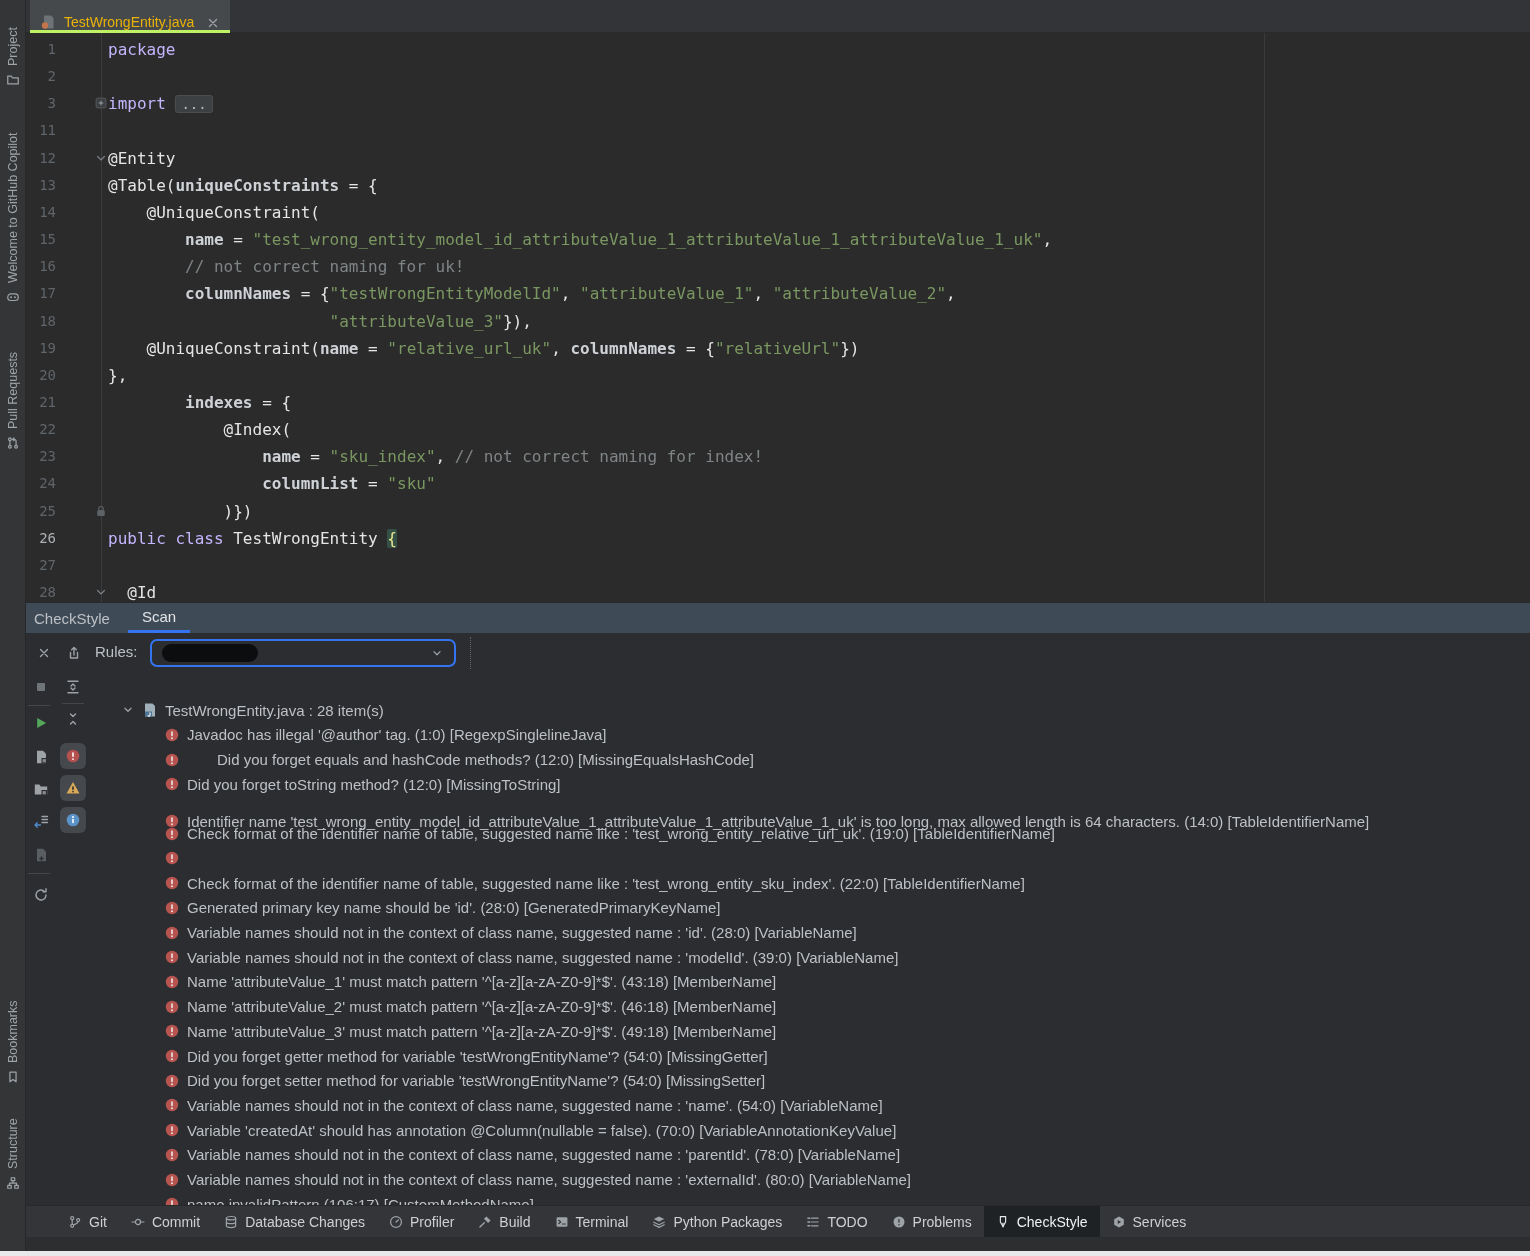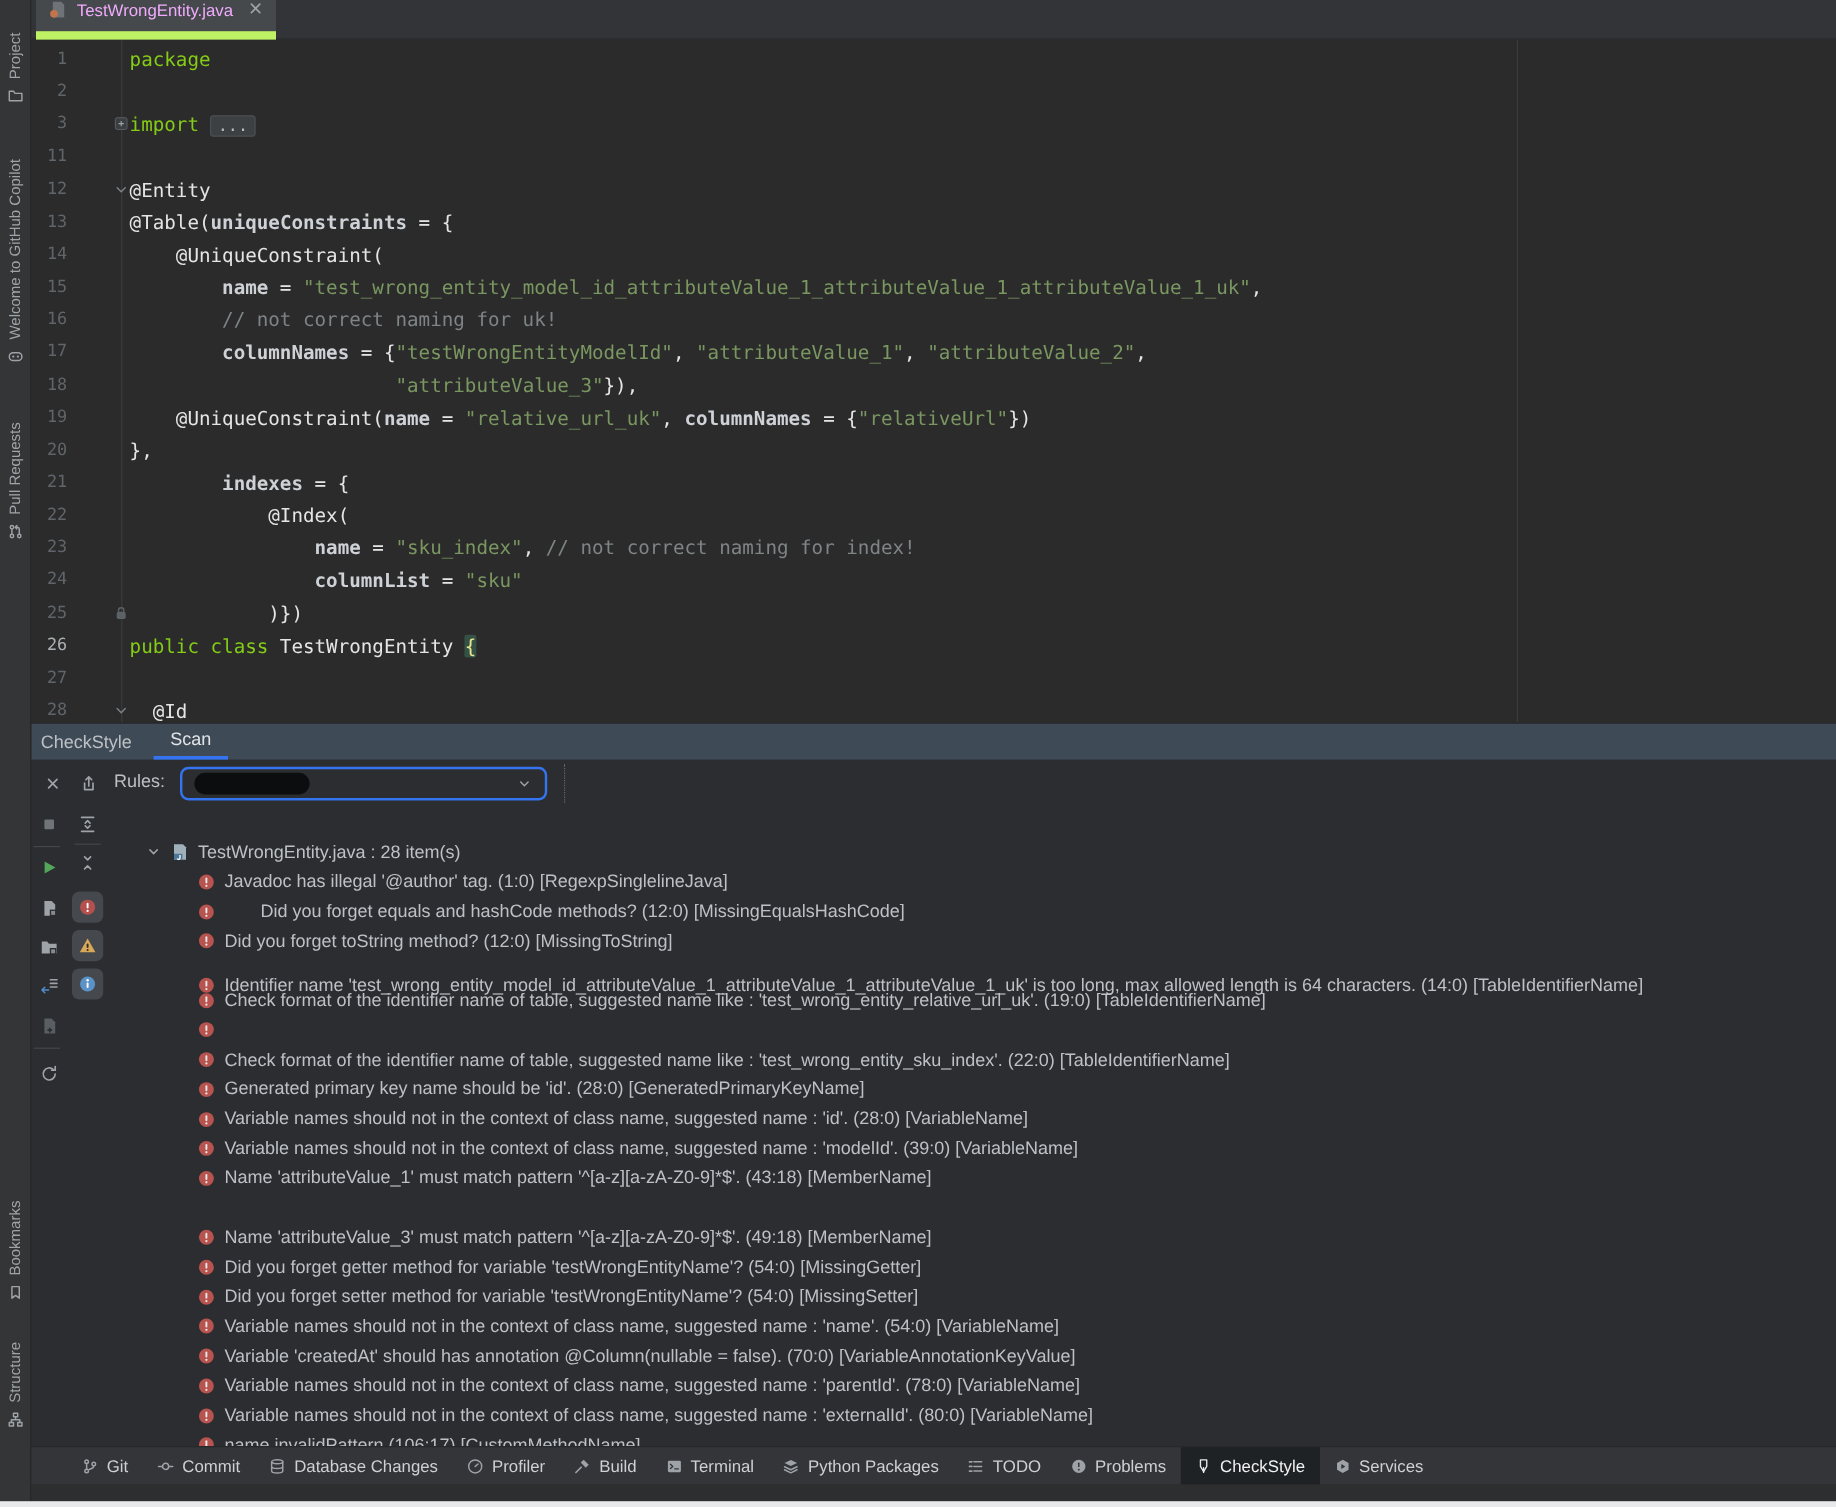--- a/index.html
+++ b/index.html
@@ -7,33 +7,33 @@
 .app{position:relative;width:1530px;height:1256px;background:#2b2b2b;overflow:hidden}
 .icon{display:inline-flex;align-items:center;justify-content:center;flex:none}
 
 
 .stripe{position:absolute;left:0;top:0;width:26px;height:1256px;background:#333537;border-right:1px solid #262829;z-index:6}
 .stripe-item{position:absolute;left:0;transform-origin:0 0;transform:rotate(-90deg);display:flex;align-items:center;gap:7px;height:26px;padding:0 3px;color:#9fa4a8;font-size:12.5px;white-space:nowrap;cursor:default}
 .stripe-item .icon{transform:rotate(90deg)}
 
 
 .tabbar{position:absolute;left:26px;top:0;right:0;height:33px;background:#323437;border-bottom:1px solid #282a2b;z-index:4}
-.tab{position:absolute;left:4px;top:0;height:33px;display:flex;align-items:flex-start;gap:8px;padding:0 10px;background:#45494c;border-bottom:7px solid #bef264;color:#f0abfc;font-size:14px}
+.tab{position:absolute;left:4px;top:0;height:33px;display:flex;align-items:flex-end;gap:8px;padding:0 10px;background:#45494c;border-bottom:3px solid #bef264;color:#eab308;font-size:14px}
 .tab-close{color:#8e9194;font-size:13px;margin-left:4px}
 
 
 .editor{position:absolute;left:26px;top:33px;right:0;height:569px;background:#2b2b2b;overflow:hidden;z-index:1}
 .gutter-sep{position:absolute;left:75px;top:0;bottom:0;width:1px;background:#3a3d3f}
 .margin-guide{position:absolute;left:1238px;top:0;bottom:0;width:1px;background:#383a3c}
 .line{position:absolute;left:0;right:0;height:28px}
 .lnum{position:absolute;left:0;top:0;width:30px;text-align:right;font:14px/27.15px "DejaVu Sans Mono",monospace;color:#60656a}
 .line.cur .lnum{color:#adb0b3}
 .fold-marker{position:absolute;left:69px;top:7px;width:12px;height:12px}
 .code{position:absolute;left:82px;top:0;white-space:pre;font:16px/27.15px "DejaVu Sans Mono",monospace;color:#bcbec4}
-.tok-kw{color:#84cc16}
+.tok-kw{color:#c4b5fd}
 .tok-pl{color:#e5e5e5}
 .tok-str{color:#7a9761}
 .tok-com{color:#7f8487}
 .tok-attr{color:#ced2d7;font-weight:700}
 .tok-brc{background:#355146;color:#e7e58f;border-radius:2px}
 .tok-fold{background:#3d4042;color:#b9bbbe;border:1px solid #4b4e50;border-radius:3px;padding:0 5px;font-size:14px}
 
 
 .cs-panel{position:absolute;left:26px;top:602px;right:0;height:603px;background:#2b2d30;overflow:hidden;z-index:2;border-top:1px solid #26282a}
 .cs-header{position:relative;height:30px;background:#3e4a56;display:flex;align-items:center;padding-left:4px}
@@ -499,20 +499,30 @@
         <div class="row" style="top: 296.4px; padding-left: 138px;">
           <span class="icon">
             <svg width="16" height="16" viewBox="0 0 16 16">
               <circle cx="8" cy="8" r="6.2" fill="#b75450"></circle>
               <rect x="7.2" y="4.3" width="1.6" height="5" rx=".8" fill="#ebe9e7"></rect>
               <circle cx="8" cy="11.2" r=".95" fill="#ebe9e7"></circle>
             </svg>
           </span>
           <span>Name 'attributeValue_1' must match pattern '^[a-z][a-zA-Z0-9]*$'. (43:18) [MemberName]</span>
         </div>
+        <div class="row" style="top: 321.1px; padding-left: 138px;">
+          <span class="icon">
+            <svg width="16" height="16" viewBox="0 0 16 16">
+              <circle cx="8" cy="8" r="6.2" fill="#b75450"></circle>
+              <rect x="7.2" y="4.3" width="1.6" height="5" rx=".8" fill="#ebe9e7"></rect>
+              <circle cx="8" cy="11.2" r=".95" fill="#ebe9e7"></circle>
+            </svg>
+          </span>
+          <span>Name 'attributeValue_2' must match pattern '^[a-z][a-zA-Z0-9]*$'. (46:18) [MemberName]</span>
+        </div>
         <div class="row" style="top: 345.8px; padding-left: 138px;">
           <span class="icon">
             <svg width="16" height="16" viewBox="0 0 16 16">
               <circle cx="8" cy="8" r="6.2" fill="#b75450"></circle>
               <rect x="7.2" y="4.3" width="1.6" height="5" rx=".8" fill="#ebe9e7"></rect>
               <circle cx="8" cy="11.2" r=".95" fill="#ebe9e7"></circle>
             </svg>
           </span>
           <span>Name 'attributeValue_3' must match pattern '^[a-z][a-zA-Z0-9]*$'. (49:18) [MemberName]</span>
         </div>

